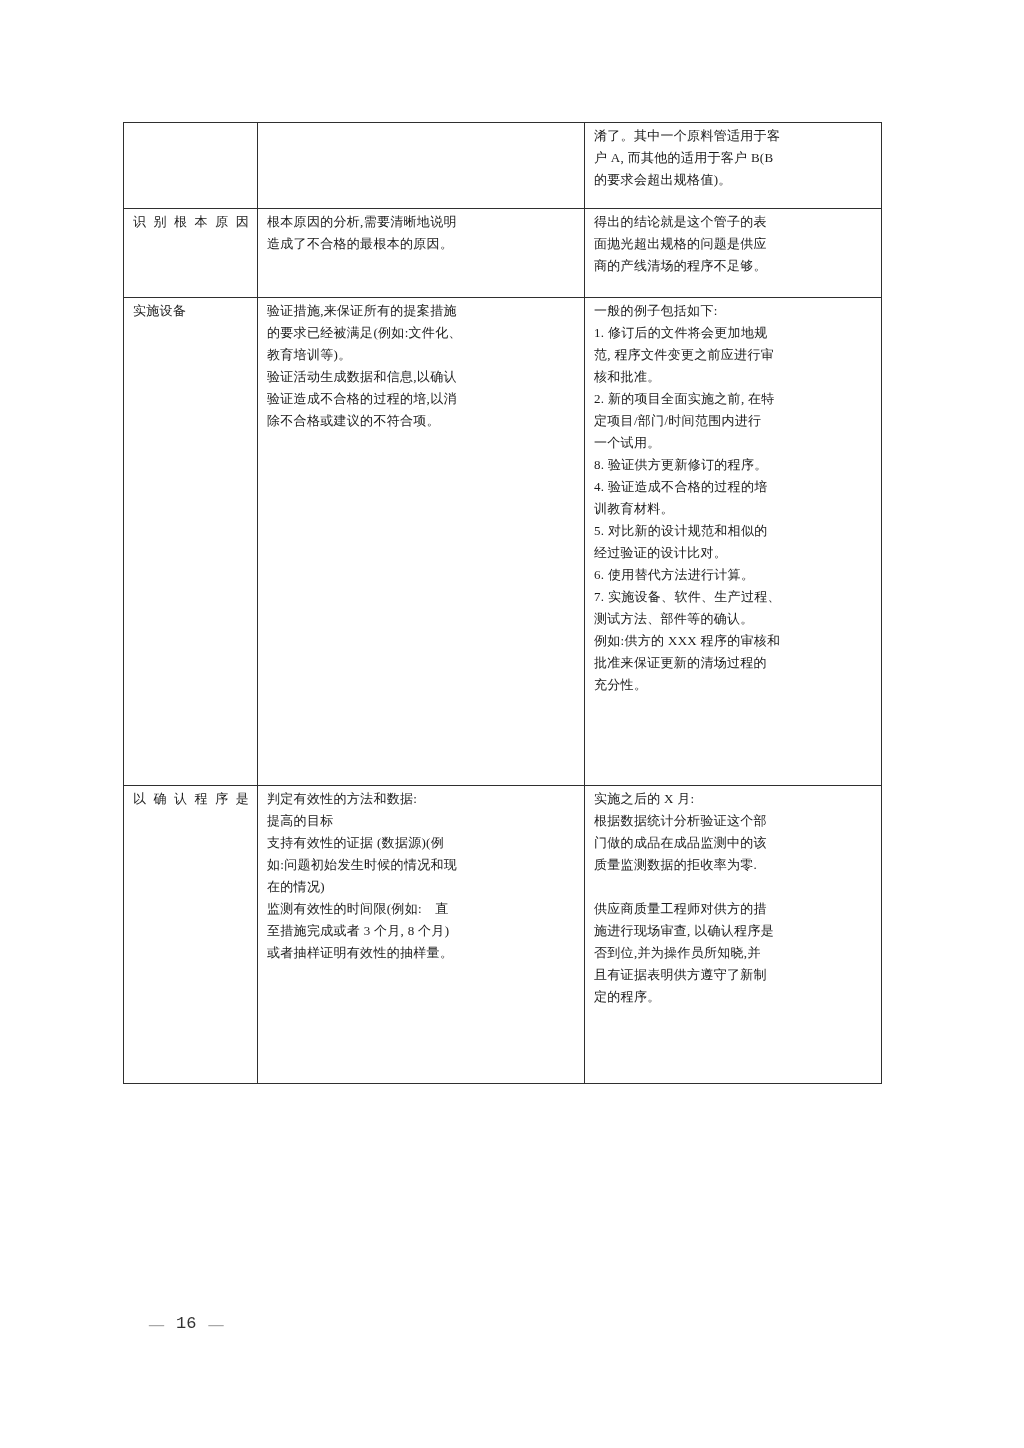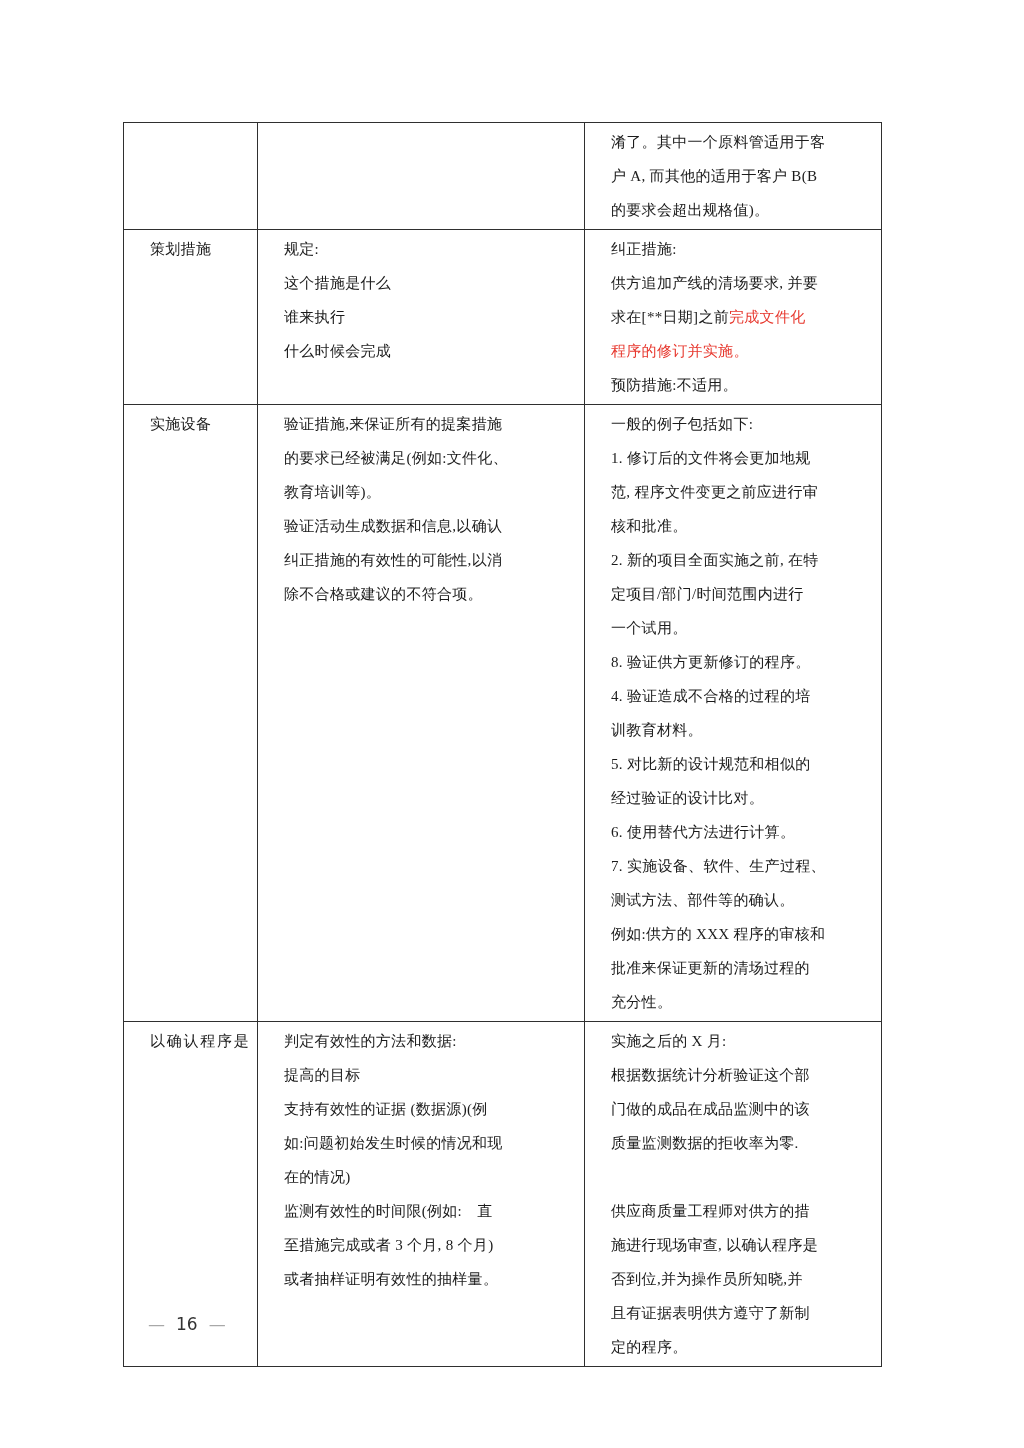--- a/index.html
+++ b/index.html
@@ -8,23 +8,23 @@
     font-family:"Liberation Serif","DejaVu Serif",serif;color:#1b1b1b;
     overflow:hidden;
   }
   table.doc-table{
     position:absolute;left:123px;top:122px;
     border-collapse:collapse;table-layout:fixed;width:758px;
   }
   table.doc-table td{
     border:1px solid #2f2f2f;
     vertical-align:top;
-    padding:2px 8px 2px 26px;
-    font-size:15px;
-    line-height:34px;
+    padding:2px 8px 2px 9px;
+    font-size:13px;
+    line-height:22px;
     white-space:pre-line;
     letter-spacing:0.3px;
   }
   col.c1{width:134px}
   col.c2{width:327px}
   col.c3{width:297px}
   tr.r1 td{height:81px}
   tr.r2 td{height:84px}
   tr.r3 td{height:133px}
   tr.r4 td{height:483px}
@@ -33,58 +33,54 @@
     text-align:justify;
     text-align-last:justify;
   }
   .footer{
     position:absolute;left:148px;top:1314px;
     font-family:"DejaVu Sans","Liberation Sans",sans-serif;
     font-size:17px;line-height:20px;
     display:flex;align-items:center;gap:11px;
   }
   .footer .dash{color:#a8a8a8;}
-  .footer .num{color:#333333;}
+  .footer .num{color:#333333;font-family:Liberation Mono, monospace;}
 </style>
 </head>
 <body>
 
 <table class="doc-table">
   <colgroup>
       <col class="c1">
       <col class="c2">
       <col class="c3">
     </colgroup>
   <tbody>
     <tr class="r1">
       <td></td>
       <td></td>
       <td>淆了。其中一个原料管适用于客
 户 A, 而其他的适用于客户 B(B
 的要求会超出规格值)。</td>
     </tr>
-    <tr class="r3">
-      <td>策划措施</td>
-      <td>规定:
-这个措施是什么
-谁来执行
-什么时候会完成</td>
-      <td><span>纠正措施:
-供方追加产线的清场要求, 并要
-求在[**日期]之前</span><span class="red" style="color: rgb(231, 55, 45);">完成文件化
-程序的修订并实施。</span><span>
-预防措施:不适用。</span></td>
+    <tr class="r2">
+      <td class="cell-label-justify">识别根本原因</td>
+      <td>根本原因的分析,需要清晰地说明
+造成了不合格的最根本的原因。</td>
+      <td>得出的结论就是这个管子的表
+面抛光超出规格的问题是供应
+商的产线清场的程序不足够。</td>
     </tr>
     <tr class="r4">
       <td>实施设备</td>
       <td>验证措施,来保证所有的提案措施
 的要求已经被满足(例如:文件化、
 教育培训等)。
 验证活动生成数据和信息,以确认
-纠正措施的有效性的可能性,以消
+验证造成不合格的过程的培,以消
 除不合格或建议的不符合项。</td>
       <td>一般的例子包括如下:
 1. 修订后的文件将会更加地规
 范, 程序文件变更之前应进行审
 核和批准。
 2. 新的项目全面实施之前, 在特
 定项目/部门/时间范围内进行
 一个试用。
 8. 验证供方更新修订的程序。
 4. 验证造成不合格的过程的培

